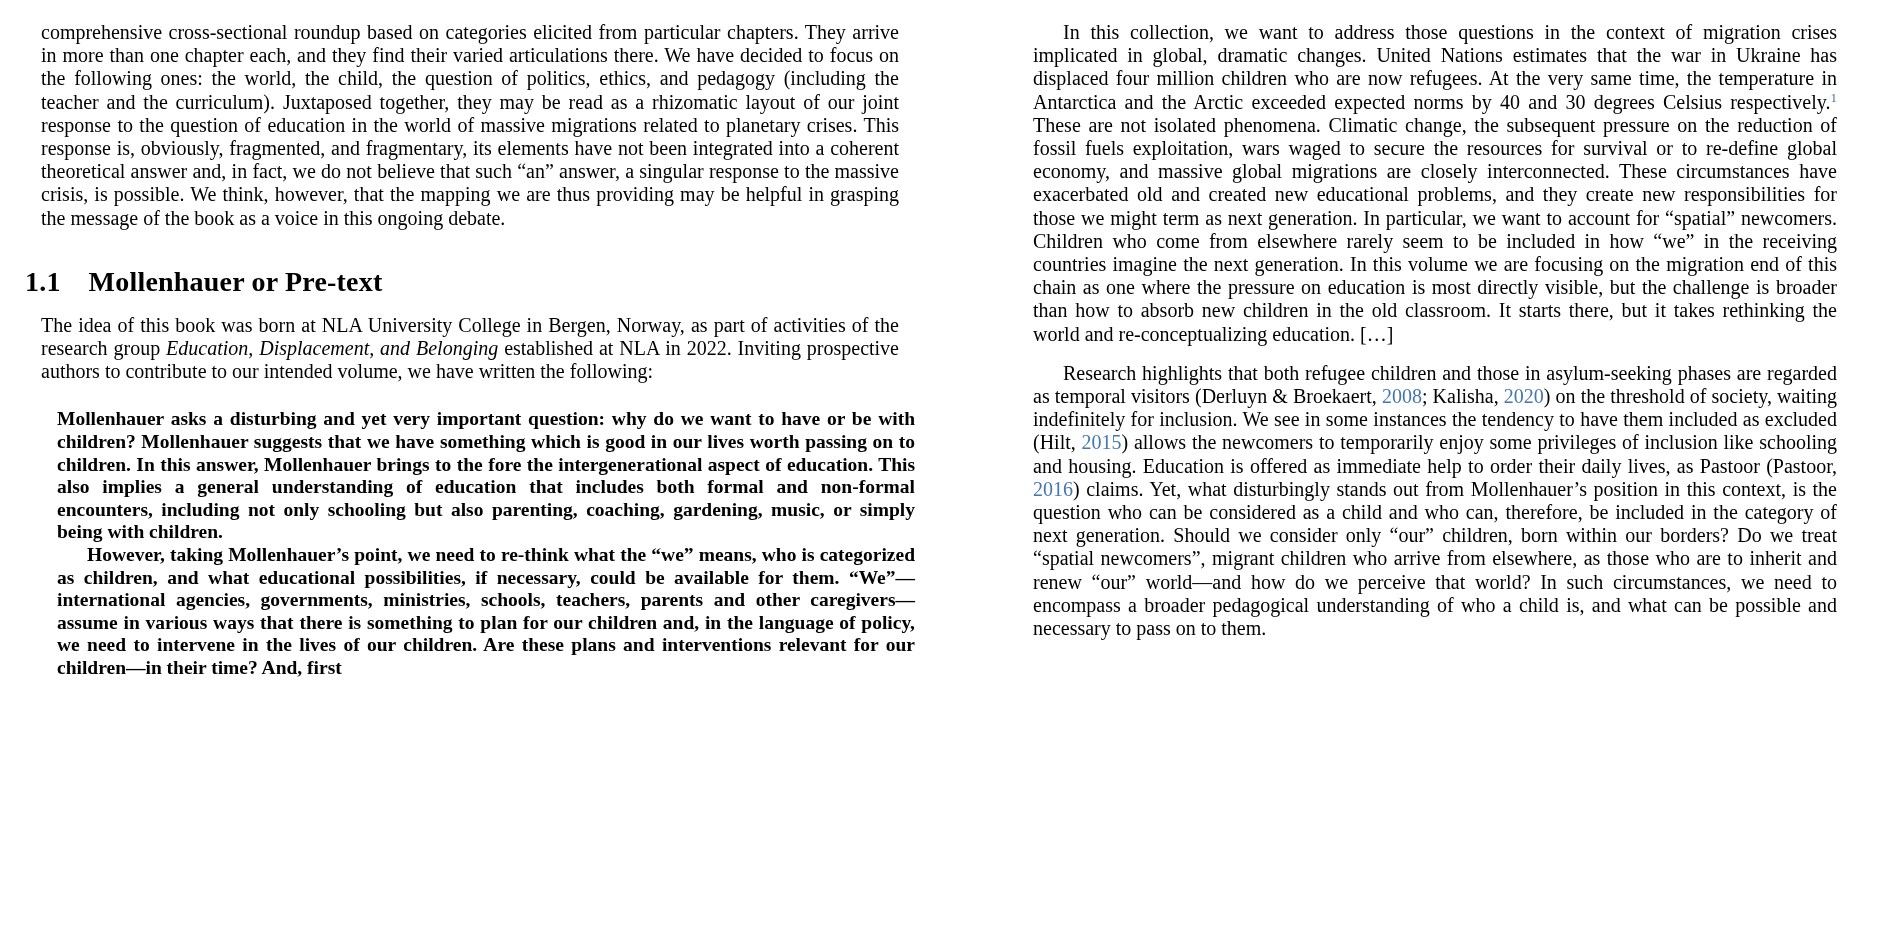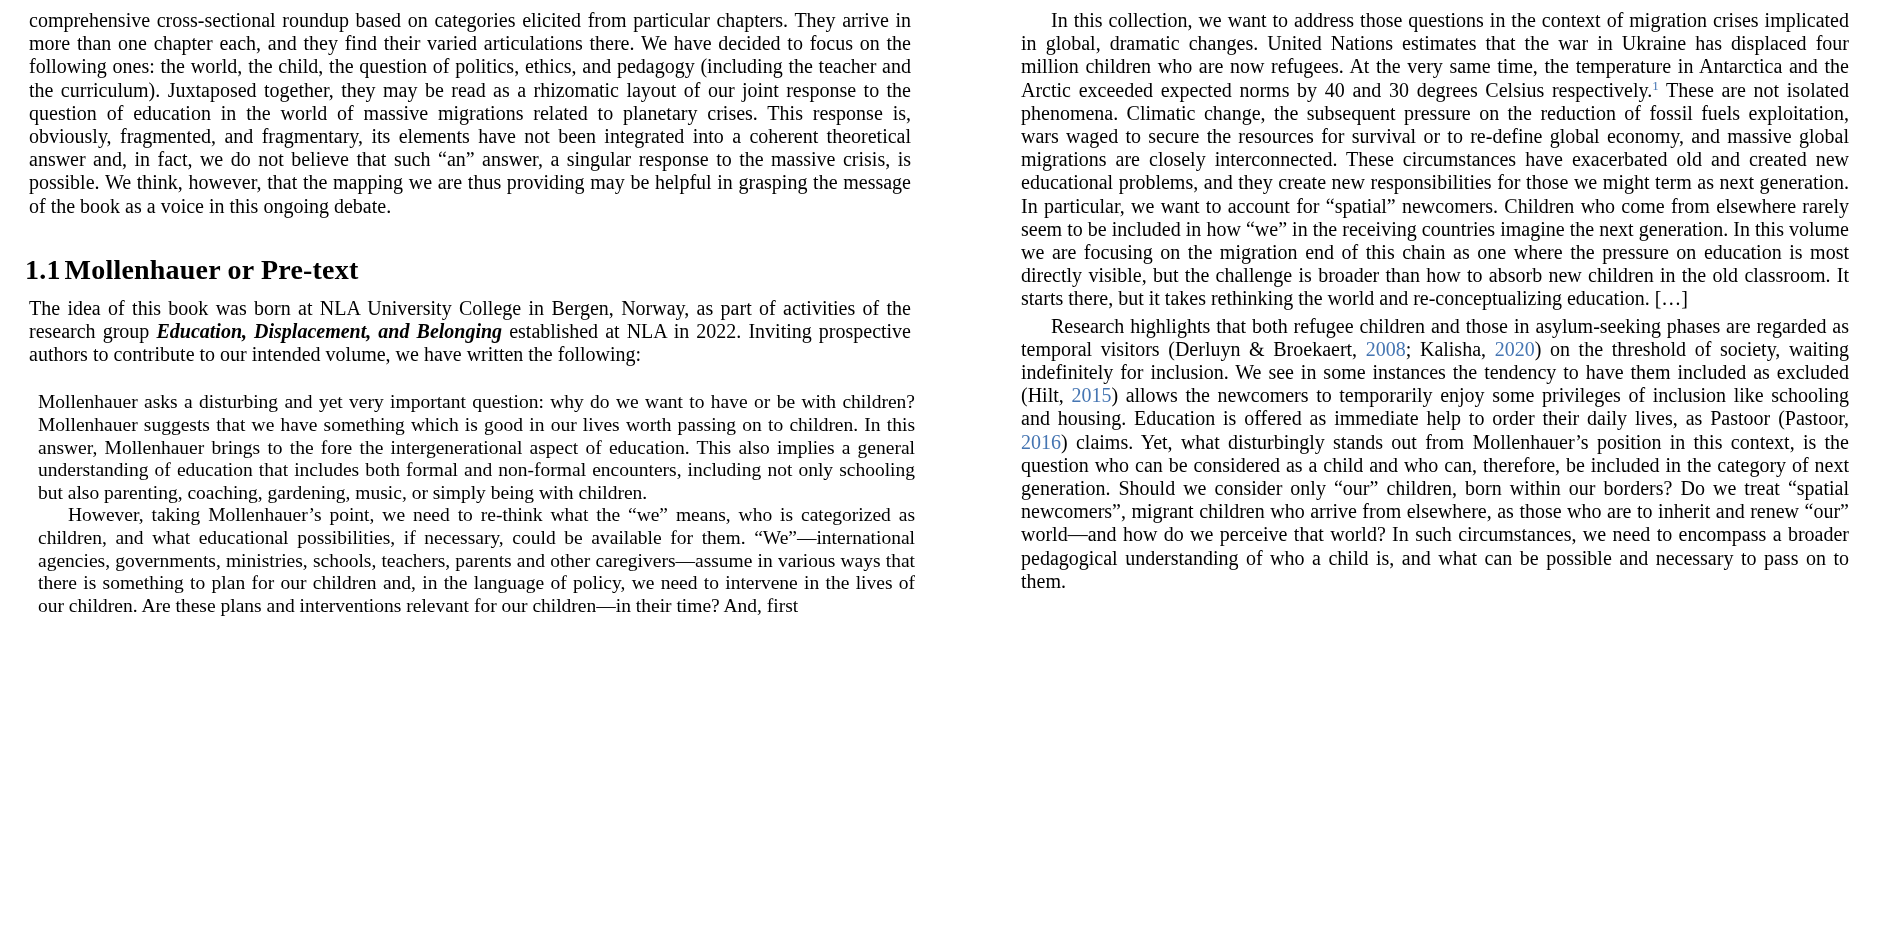--- a/index.html
+++ b/index.html
@@ -20,39 +20,39 @@
     display: flex;
     padding: 5px 40px 0 25px;
   }
   .col-left  { width: 890px; flex: none; }
   .col-gap   { width: 102px; flex: none; }
   .col-right { flex: 1; min-width: 0; }
   .body-text {
     font-size: 20px;
     line-height: 23.2px;
     text-align: justify;
-    margin: 4px;
+    margin: 16px;
   }
   .indent { text-indent: 30px; }
   .section-heading {
     margin: 36px 0 11px 0;
     font-size: 28px;
     line-height: 32px;
     font-weight: bold;
     letter-spacing: 0.2px;
   }
-  .heading-number { margin-right: 4px; }
-  .block-quote { margin: 25px 0 0 13px; }
+  .heading-number { margin-right: 28px; }
+  .block-quote { margin: 25px 0 0 32px; font-weight: bold; }
   .quote-text {
     font-size: 19.5px;
     line-height: 22.6px;
     text-align: justify;
     margin: 0;
   }
-  .italic { font-style: italic; font-weight: bold; }
+  .italic { font-style: italic; }
   .cite-link { color: var(--link); cursor: pointer; }
   .footnote-sup {
     color: var(--link);
     font-size: 13px;
     position: relative;
     top: -7px;
     line-height: 0;
     cursor: pointer;
   }
 </style>

